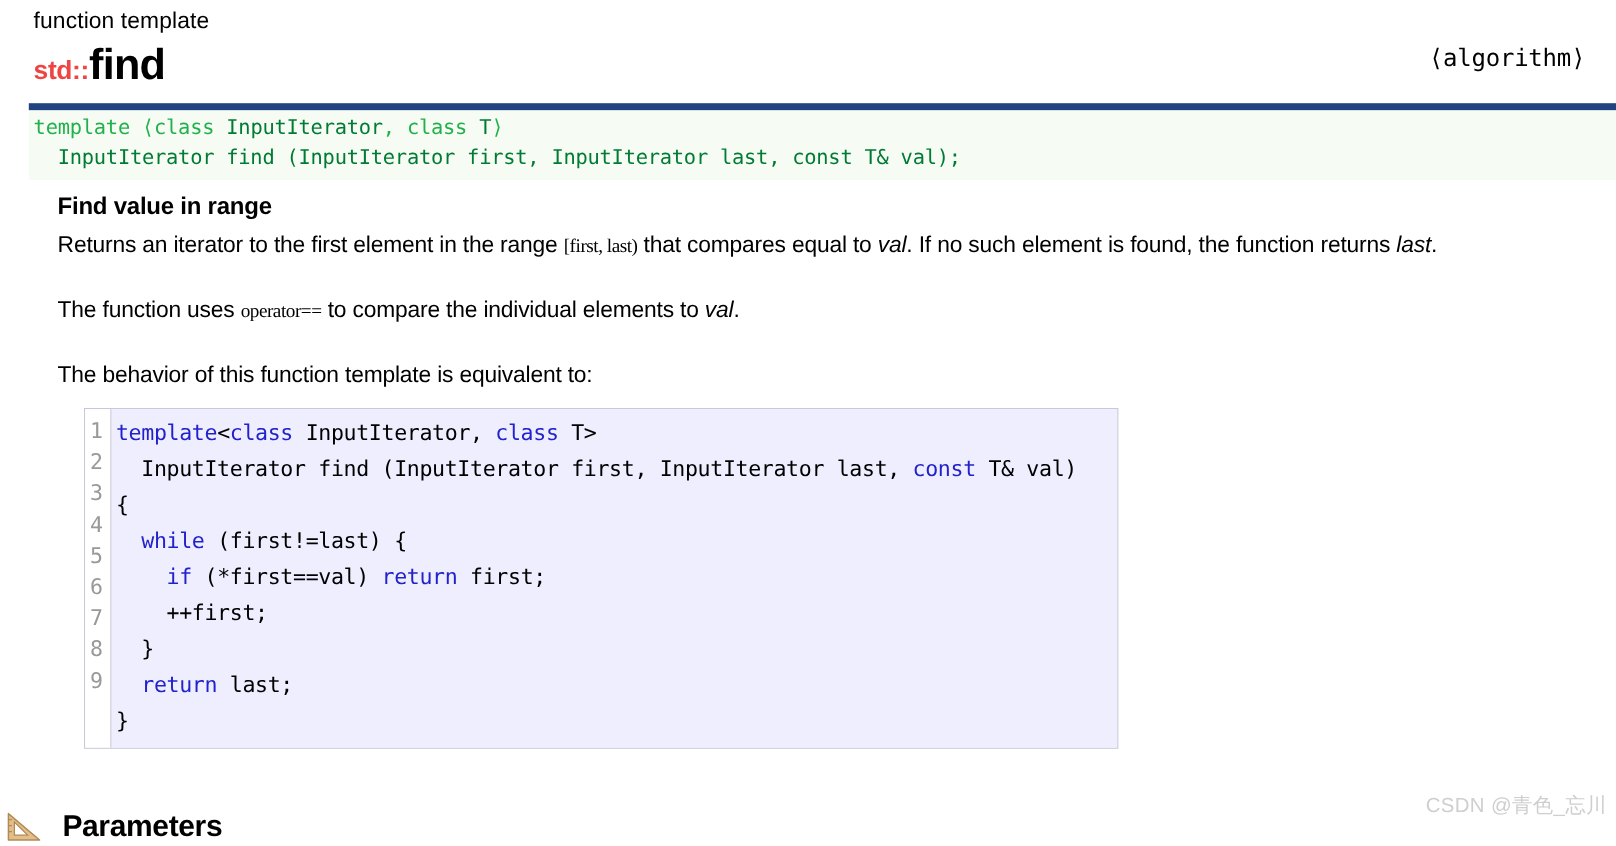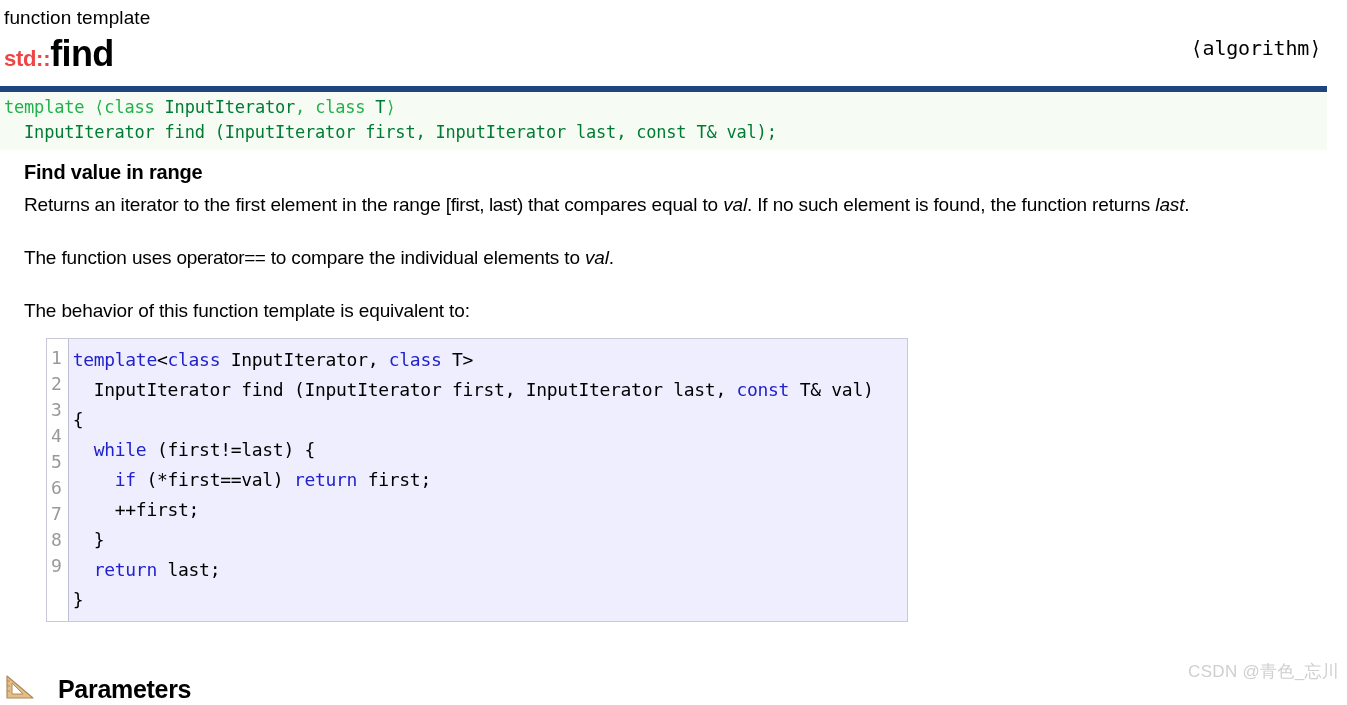--- a/index.html
+++ b/index.html
@@ -16,20 +16,21 @@
     font-family: "Liberation Sans", sans-serif;
     color: #000000;
     -webkit-font-smoothing: antialiased;
   }
 
   .page {
     position: relative;
     width: 1347px;
     height: 705px;
     box-sizing: border-box;
+    padding-left: 24px;
   }
 
   
   .header {
     position: relative;
     padding: 6px 0 0 4px;
     height: 86px;
     box-sizing: border-box;
   }
   .kind-label {
@@ -109,22 +110,22 @@
   p.para {
     font-size: 19px;
     line-height: 27px;
     margin: 0 0 0 0;
     color: #000000;
     max-width: 1275px;
     letter-spacing: -0.15px;
   }
   p.para + p.para { margin-top: 26px; }
   .mono {
-    font-family: Liberation Sans, sans-serif;
-    font-size: 19px;
+    font-family: Liberation Serif, serif;
+    font-size: 16px;
     letter-spacing: -0.4px;
   }
   .ital { font-style: italic; }
 
   
   .codebox {
     margin: 14px 0 0 22px;
     width: 862px;
     border: 1px solid #c8c8d8;
     background: #ffffff;
@@ -157,22 +158,22 @@
     overflow: hidden;
   }
   .kw { color: #2222cc; }
 
   
   .params-heading {
     position: absolute;
     left: 4px;
     bottom: 0px;
     display: flex;
-    align-items: flex-start;
-    gap: 20px;
+    align-items: center;
+    gap: 14px;
   }
   .ruler-icon {
     width: 34px;
     height: 28px;
     flex: 0 0 auto;
     display: block;
   }
   .params-title {
     font-size: 25px;
     font-weight: bold;

